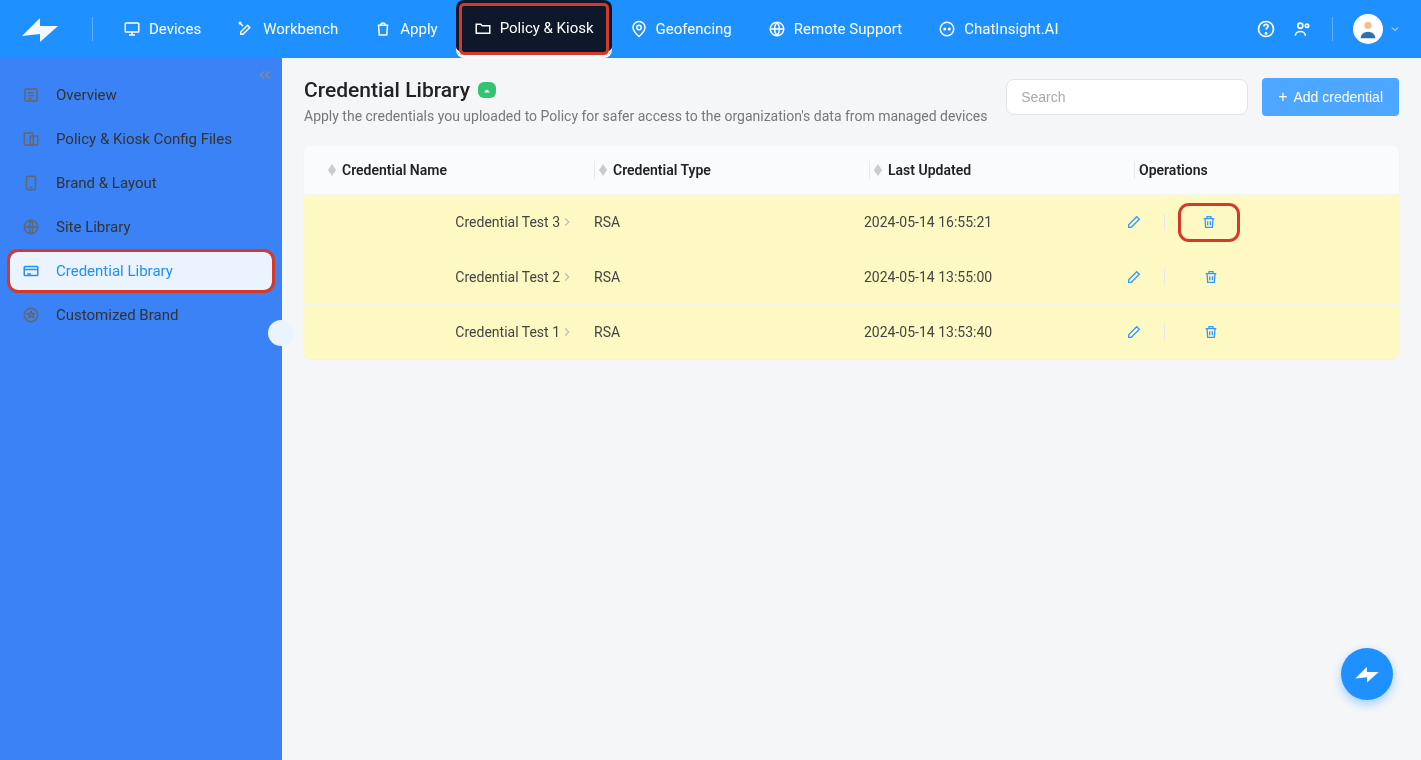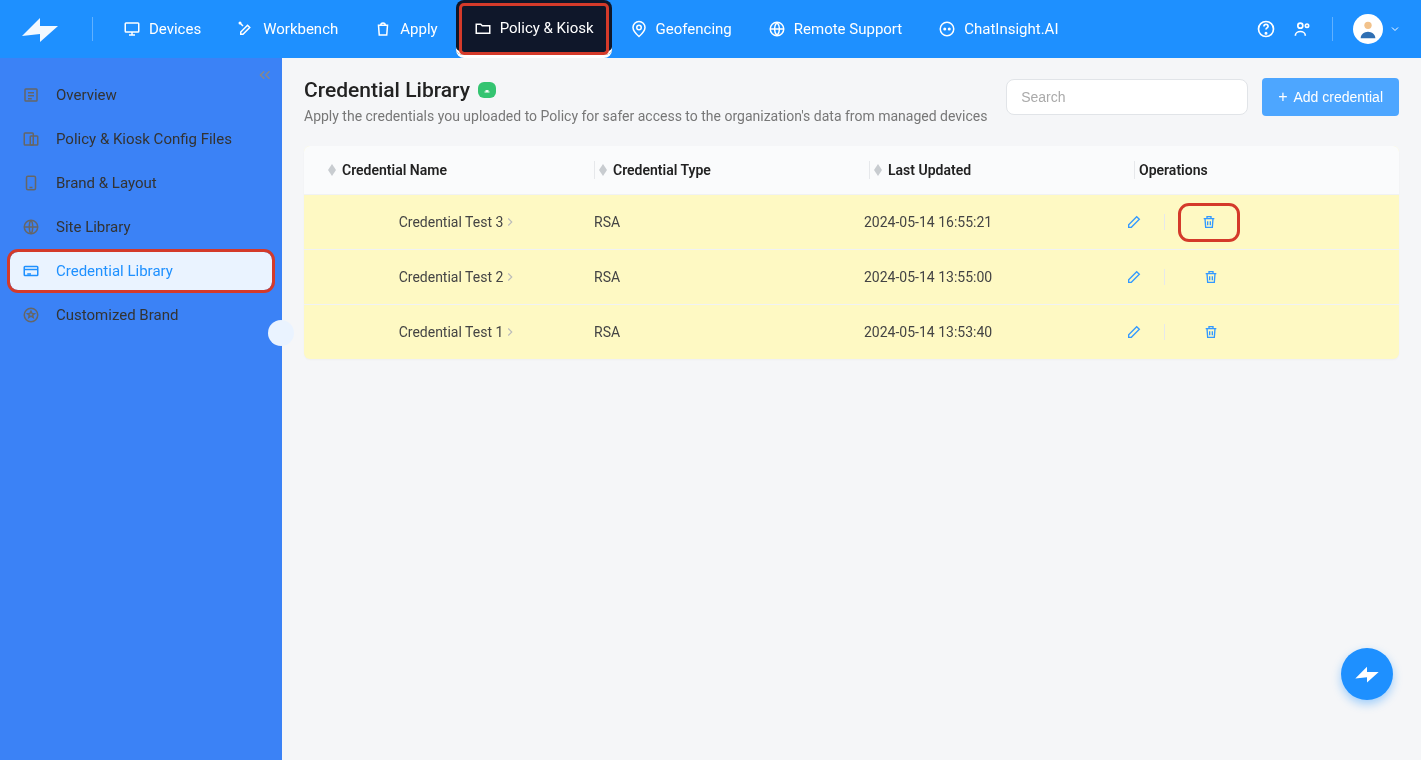--- a/index.html
+++ b/index.html
@@ -45,21 +45,21 @@
   .thead { display: flex; background: #fafbfc; height: 48px; align-items: center; font-weight: 600; color: #222; font-size: 14px; }
   .thead .cell { display: flex; align-items: center; }
   .sorter { display:inline-flex; flex-direction:column; margin-right:6px; line-height:0; color:#c8ccd0;}
   .sorter svg { display:block; }
   .col-name { width: 290px; padding-left: 24px; }
   .col-type { width: 270px; }
   .col-updated { width: 260px; }
   .col-ops { flex:1; }
   .col-div { width:1px; height:18px; background:#e6e8eb; margin:0 4px 0 0;}
   .trow { display: flex; height: 55px; align-items: center; border-top: 1px solid #f0f2f4; font-size: 14px; color:#444; }
-  .trow .col-name { padding-left: 38px; display:flex; align-items:center; justify-content:center; padding-right:20px;}
+  .trow .col-name { padding-left: 38px; display:flex; align-items:center; justify-content:flex-end; padding-right:20px;}
   .chev { color:#bbb; display:inline-flex; }
   .ops-cell { display:flex; align-items:center; gap:20px; }
   .ibtn { color:#3399ff; cursor:pointer; display:inline-flex; width:20px; height:20px; align-items:center; justify-content:center;}
   .ops-div { width:1px; height:16px; background:#e6e8eb;}
   .del-highlight { outline:3px solid #d43a2a; border-radius:8px; padding:6px 18px; margin-left:-4px;}
 
   .fab { position:absolute; right:28px; bottom:60px; width:52px; height:52px; border-radius:26px; background:#1e90ff; display:flex; align-items:center; justify-content:center; box-shadow:0 4px 10px rgba(30,144,255,0.4); cursor:pointer;}
   .fab svg { width:26px; height:20px; }
 </style>
 </head>

